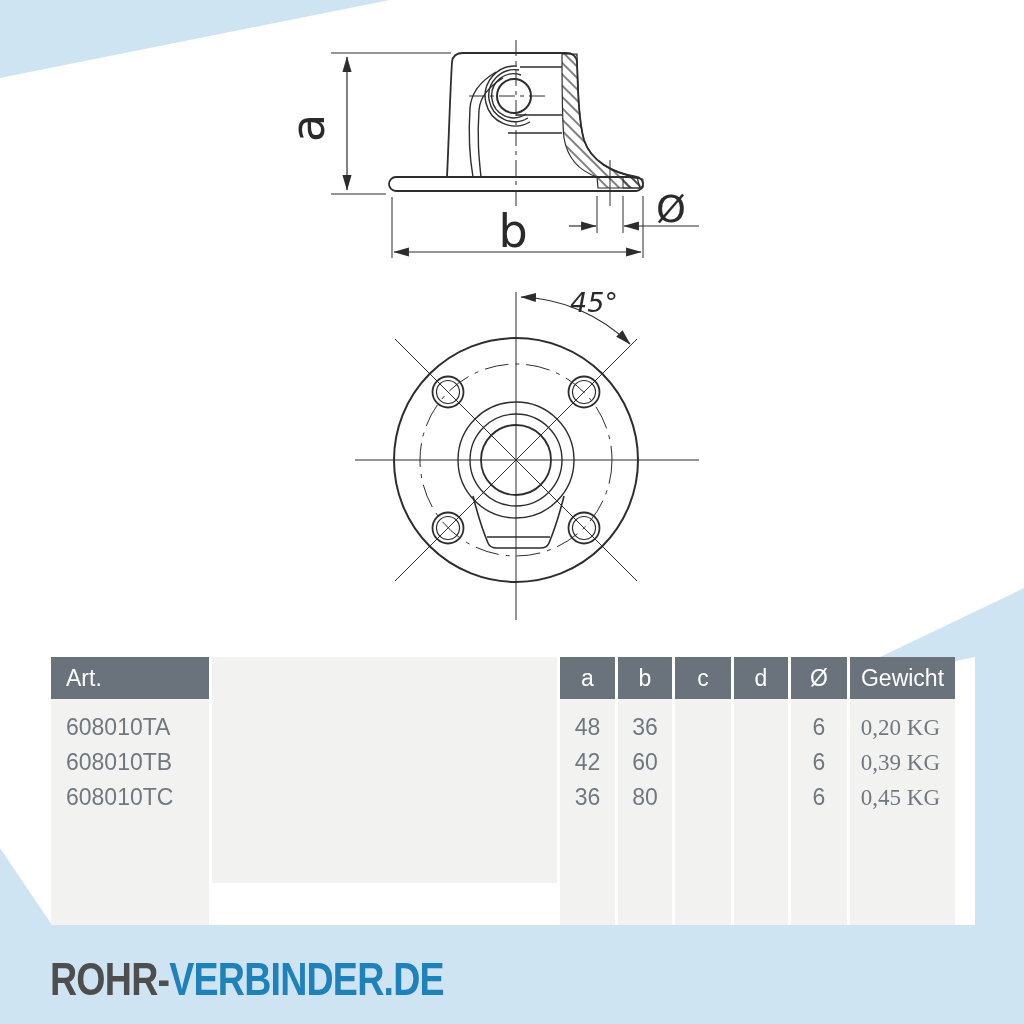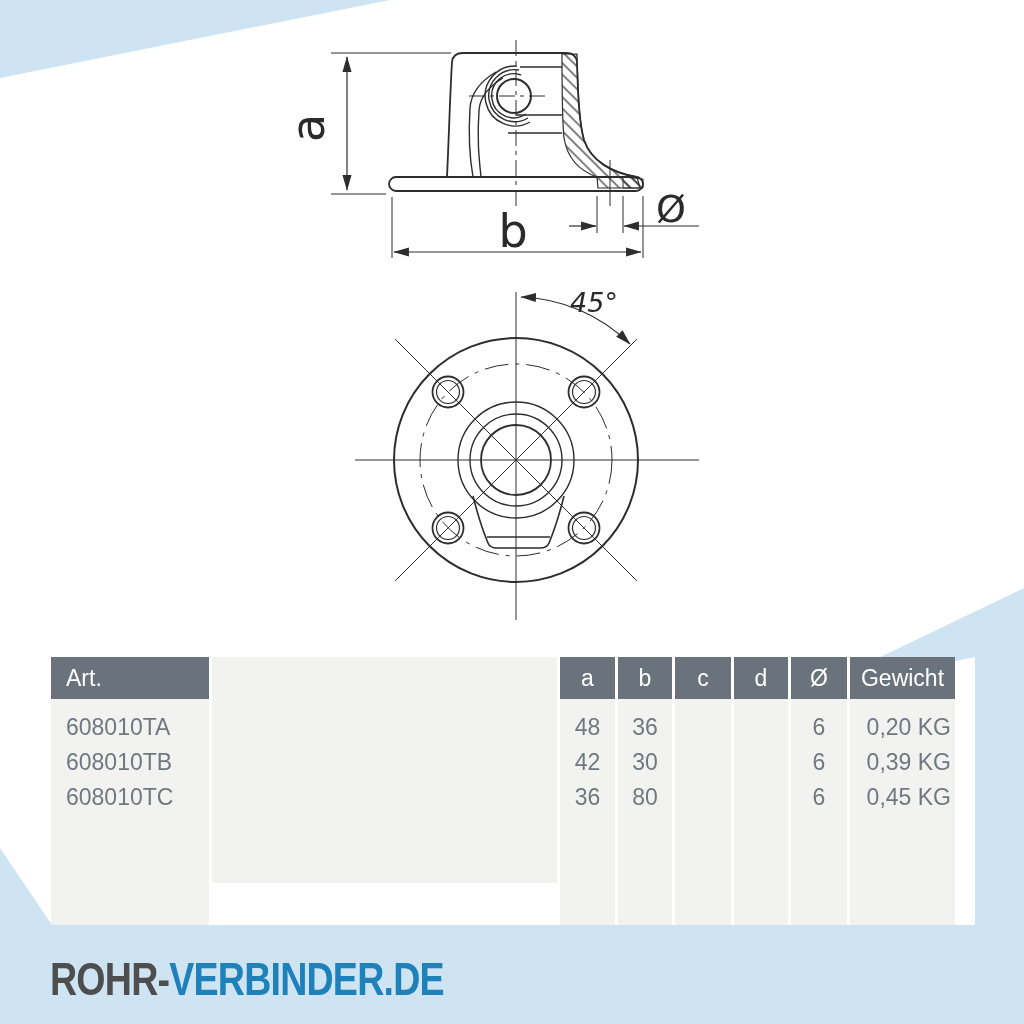--- a/index.html
+++ b/index.html
@@ -27,21 +27,21 @@
     display:flex;font-family:"Liberation Sans",sans-serif;}
   .col{display:flex;flex-direction:column;box-sizing:border-box;}
   .col + .col{border-left:3px solid #ffffff;}
   .col .hd{height:42px;line-height:42px;background:#6a737c;color:#ffffff;
     font-size:23px;white-space:nowrap;overflow:hidden;}
   .col .bd{height:226px;background:#f2f2f1;color:#70787f;font-size:23px;}
   .col .bd .cell{height:35px;line-height:35px;white-space:nowrap;}
   .col .bd .cell:first-child{margin-top:11px;}
   .al{text-align:left;padding-left:15px;}
   .ac{text-align:center;}
-  .ar{text-align:right;padding-right:4px;}
+  .ar{text-align:right;padding-right:15px;font-family:Liberation Serif, serif;}
   .c0{width:158px;} .c1{width:348px;} .c2{width:58px;} .c3{width:57px;}
   .c4{width:59px;} .c5{width:57px;} .c6{width:59px;} .c7{width:108px;}
 
   
   .logo{position:absolute;left:50px;top:951px;height:46px;
     font-size:47px;font-weight:bold;letter-spacing:-1px;white-space:nowrap;
     transform:scaleX(0.8);transform-origin:left center;
     font-family:"Liberation Sans",sans-serif;}
   .logo .p1{color:#4e4e4e;}
   .logo .p2{color:#1e81ba;}
@@ -162,21 +162,21 @@
     <div class="bd">
       <div class="cell ac">48</div>
       <div class="cell ac">42</div>
       <div class="cell ac">36</div>
     </div>
   </div>
   <div class="col c3">
     <div class="hd ac">b</div>
     <div class="bd">
       <div class="cell ac">36</div>
-      <div class="cell ac">30</div>
+      <div class="cell ac">60</div>
       <div class="cell ac">80</div>
     </div>
   </div>
   <div class="col c4">
     <div class="hd ac">c</div>
     <div class="bd">
       <div class="cell ac"></div>
       <div class="cell ac"></div>
       <div class="cell ac"></div>
     </div>

